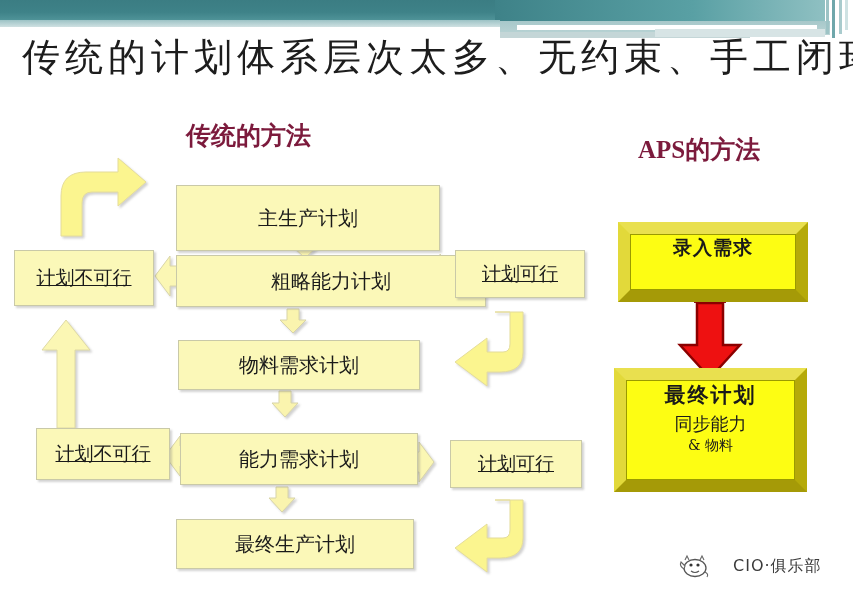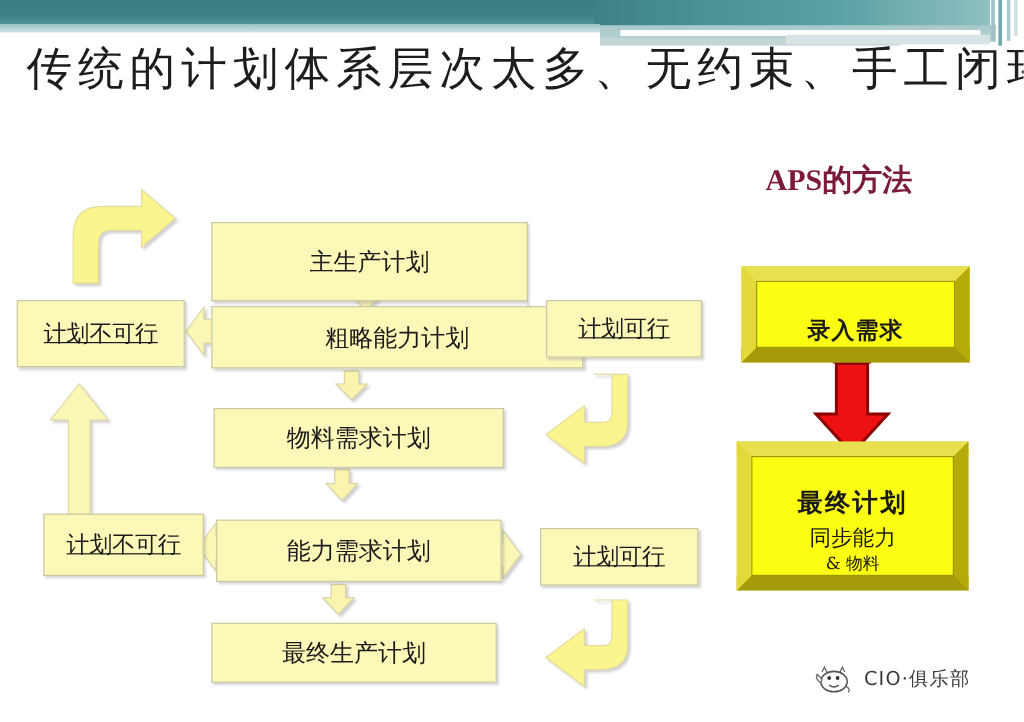--- a/index.html
+++ b/index.html
@@ -126,21 +126,21 @@
   .bevel {
     position: absolute;
     background: #cfc40f;
     padding: 12px;
   }
   .bevel .inner {
     width: 100%; height: 100%;
     background: #fdfd13;
     border: 1px solid #9a9a00;
     display: flex; flex-direction: column;
-    align-items: center; justify-content: flex-end;
+    align-items: center; justify-content: flex-start;
     font-family: "DejaVu Serif", "Liberation Serif", serif;
     color: #1a1a1a;
   }
   .bevel::before {
     content: ""; position: absolute; left: 0; top: 0; right: 0; bottom: 0;
     border-top: 12px solid #e9e04f;
     border-left: 12px solid #e2d93a;
     border-right: 12px solid #b5aa09;
     border-bottom: 12px solid #a59a07;
     pointer-events: none;
@@ -148,21 +148,21 @@
   .bevel.box1 { left: 618px; top: 222px; width: 190px; height: 80px; }
   .bevel.box2 { left: 614px; top: 368px; width: 193px; height: 124px; }
   .aps-t1 { font-size: 19px; font-weight: bold; letter-spacing: 1px; }
   .aps-t2 { font-size: 21px; font-weight: bold; letter-spacing: 2px; }
   .aps-t3 { font-size: 18px; margin-top: 3px; }
   .aps-t4 { font-size: 14px; margin-top: 1px; }
 
   
   .logo {
     position: absolute; left: 676px; top: 552px;
-    display: flex; align-items: center; gap: 10px;
+    display: flex; align-items: center; gap: 23px;
   }
   .logo-txt {
     font-family: "DejaVu Sans", "Liberation Sans", sans-serif;
     font-size: 16px;
     color: #3a3a3a;
     letter-spacing: 1px;
     white-space: nowrap;
   }
 </style>
 </head>
@@ -177,20 +177,21 @@
   <div class="hdr-band-white"></div>
   <div class="hdr-band-grey"></div>
   <div class="hdr-band-grey2"></div>
   <div class="hdr-stripe s1"></div>
   <div class="hdr-stripe s2"></div>
   <div class="hdr-stripe s3"></div>
   <div class="hdr-stripe s4"></div>
 
   <div class="title">传统的计划体系层次太多、无约束、手工闭环</div>
 
+  <div class="col-head left">传统的方法</div>
   <div class="col-head right">APS的方法</div>
 
   <svg id="arrows" viewBox="0 0 853 602" xmlns="http://www.w3.org/2000/svg">
     <defs>
       <filter id="sh" x="-30%" y="-30%" width="180%" height="180%">
         <feDropShadow dx="2" dy="2" stdDeviation="1" flood-color="#9a9a9a" flood-opacity="0.45"></feDropShadow>
       </filter>
     </defs>
 
     <g filter="url(#sh)">

